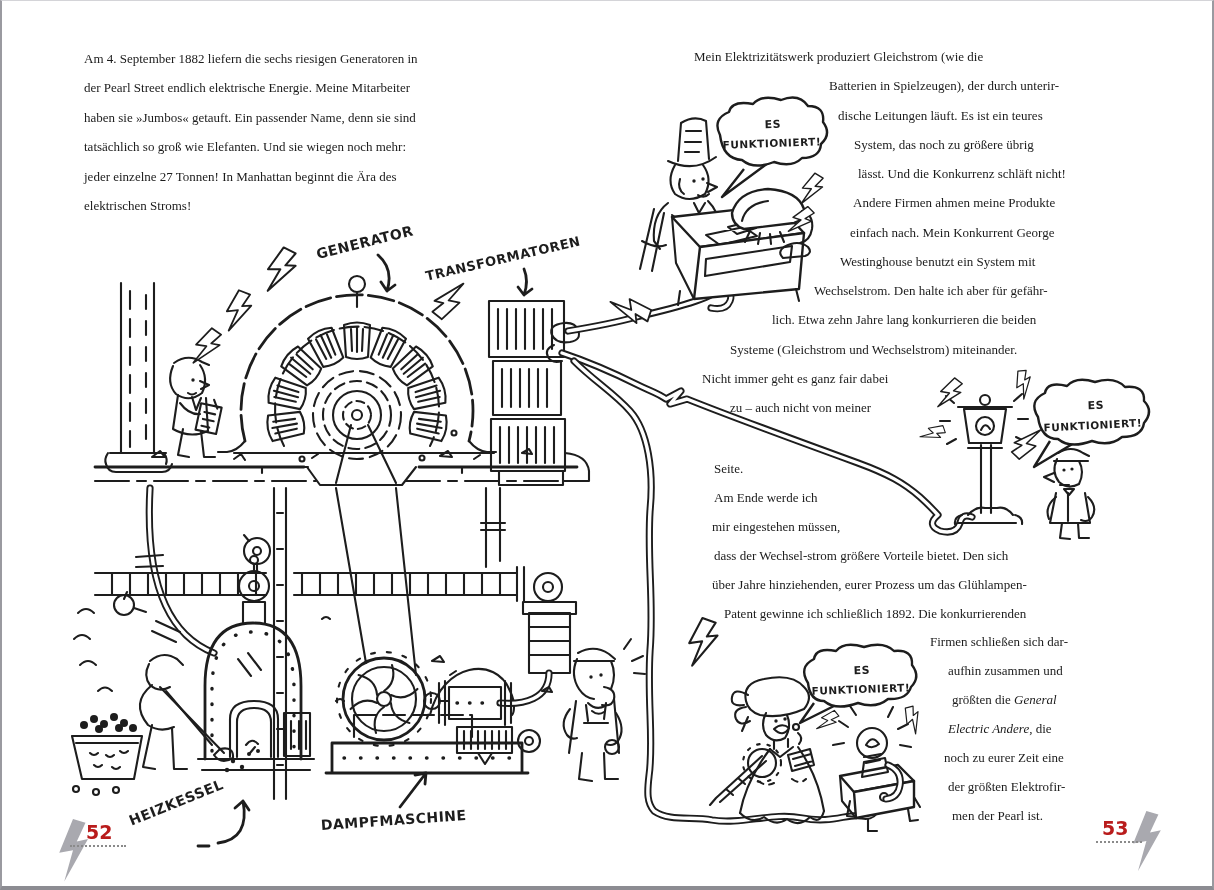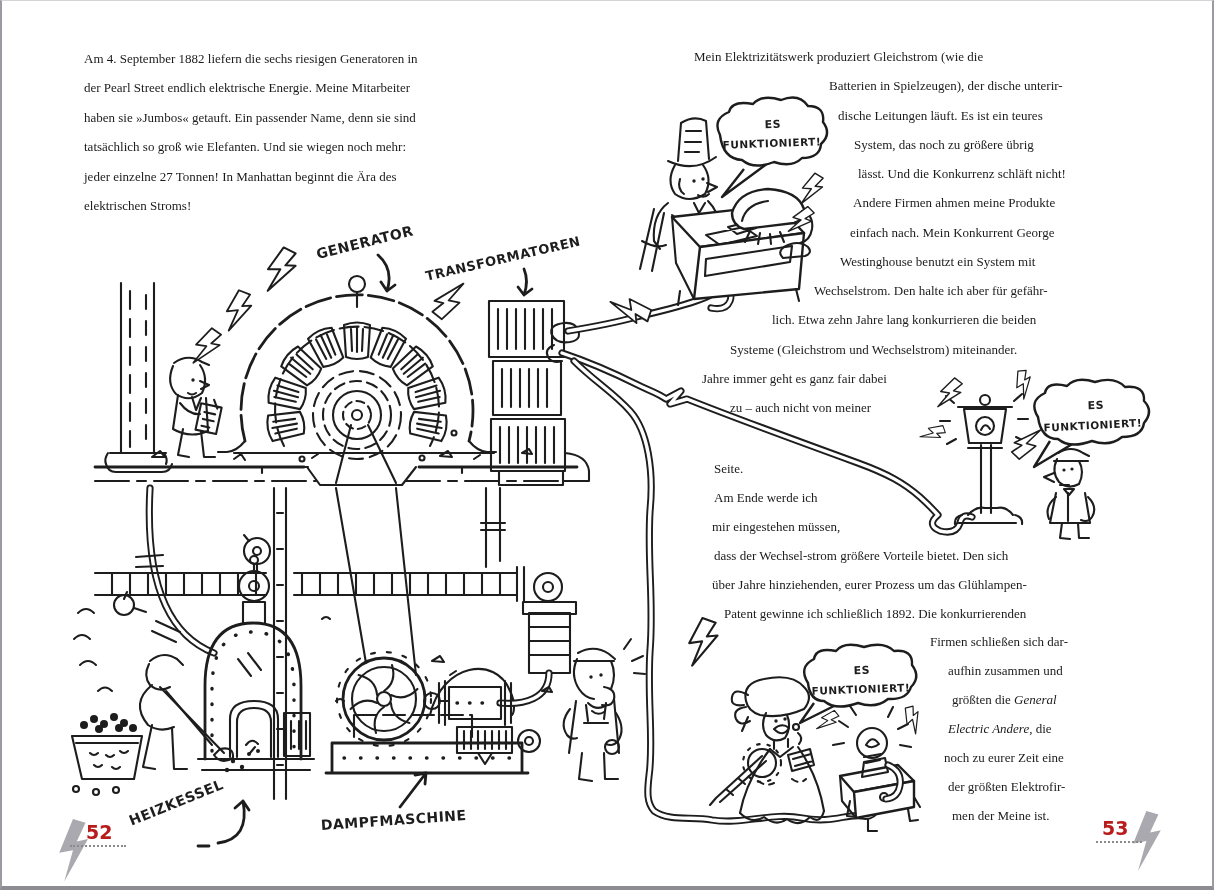--- a/index.html
+++ b/index.html
@@ -424,51 +424,51 @@
     <div class="tline" style="left:82px;  top:50px">Am 4. September 1882 liefern die sechs riesigen Generatoren in</div>
     <div class="tline" style="left:82px;  top:79px">der Pearl Street endlich elektrische Energie. Meine Mitarbeiter</div>
     <div class="tline" style="left:82px;  top:109px">haben sie »Jumbos« getauft. Ein passender Name, denn sie sind</div>
     <div class="tline" style="left:82px;  top:138px">tatsächlich so groß wie Elefanten. Und sie wiegen noch mehr:</div>
     <div class="tline" style="left:82px;  top:168px">jeder einzelne 27 Tonnen! In Manhattan beginnt die Ära des</div>
     <div class="tline" style="left:82px;  top:197px">elektrischen Stroms!</div>
   </div>
 
   <div>
     <div class="tline" style="left:692px; top:48px">Mein Elektrizitätswerk produziert Gleichstrom (wie die</div>
-    <div class="tline" style="left:827px; top:77px">Batterien in Spielzeugen), der dische unterir-</div>
+    <div class="tline" style="left:827px; top:77px">Batterien in Spielzeugen), der durch unterir-</div>
     <div class="tline" style="left:836px; top:107px">dische Leitungen läuft. Es ist ein teures</div>
     <div class="tline" style="left:852px; top:136px">System, das noch zu größere übrig</div>
     <div class="tline" style="left:856px; top:165px">lässt. Und die Konkurrenz schläft nicht!</div>
     <div class="tline" style="left:851px; top:194px">Andere Firmen ahmen meine Produkte</div>
     <div class="tline" style="left:848px; top:224px">einfach nach. Mein Konkurrent George</div>
     <div class="tline" style="left:838px; top:253px">Westinghouse benutzt ein System mit</div>
     <div class="tline" style="left:812px; top:282px">Wechselstrom. Den halte ich aber für gefähr-</div>
     <div class="tline" style="left:770px; top:311px">lich. Etwa zehn Jahre lang konkurrieren die beiden</div>
     <div class="tline" style="left:728px; top:341px">Systeme (Gleichstrom und Wechselstrom) miteinander.</div>
-    <div class="tline" style="left:700px; top:370px">Jahre immer geht es ganz fair dabei</div>
+    <div class="tline" style="left:700px; top:370px">Nicht immer geht es ganz fair dabei</div>
     <div class="tline" style="left:728px; top:399px">zu – auch nicht von meiner</div>
   </div>
 
   <div>
     <div class="tline" style="left:712px; top:460px">Seite.</div>
     <div class="tline" style="left:712px; top:489px">Am Ende werde ich</div>
     <div class="tline" style="left:710px; top:518px">mir eingestehen müssen,</div>
     <div class="tline" style="left:712px; top:547px">dass der Wechsel-strom größere Vorteile bietet. Den sich</div>
     <div class="tline" style="left:710px; top:576px">über Jahre hinziehenden, eurer Prozess um das Glühlampen-</div>
     <div class="tline" style="left:722px; top:605px">Patent gewinne ich schließlich 1892. Die konkurrierenden</div>
   </div>
 
   <div>
     <div class="tline" style="left:928px; top:633px">Firmen schließen sich dar-</div>
     <div class="tline" style="left:946px; top:662px">aufhin zusammen und</div>
     <div class="tline" style="left:950px; top:691px"><span>größten die </span><span class="it">General</span></div>
     <div class="tline" style="left:946px; top:720px"><span class="it">Electric Andere</span><span>, die</span></div>
     <div class="tline" style="left:942px; top:749px">noch zu eurer Zeit eine</div>
     <div class="tline" style="left:946px; top:778px">der größten Elektrofir-</div>
-    <div class="tline" style="left:950px; top:807px">men der Meine ist.</div>
+    <div class="tline" style="left:950px; top:807px">men der Pearl ist.</div>
   </div>
 
   <div class="pagenum" style="left:84px; top:820px">52</div>
   <div class="dotrule" style="left:68px;  top:844px; width:56px"></div>
   <div class="pagenum" style="left:1100px; top:816px">53</div>
   <div class="dotrule" style="left:1094px; top:840px; width:46px"></div>
 
 </div>
 
 </body></html>

